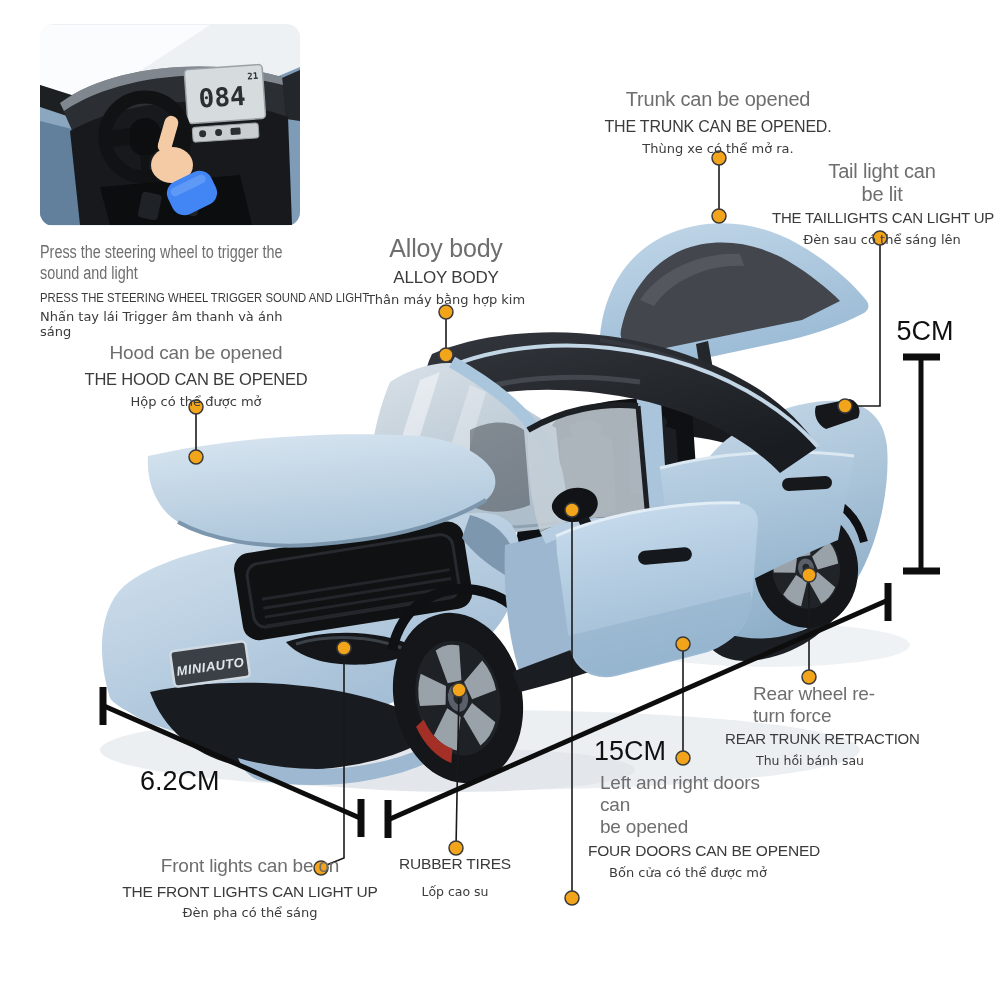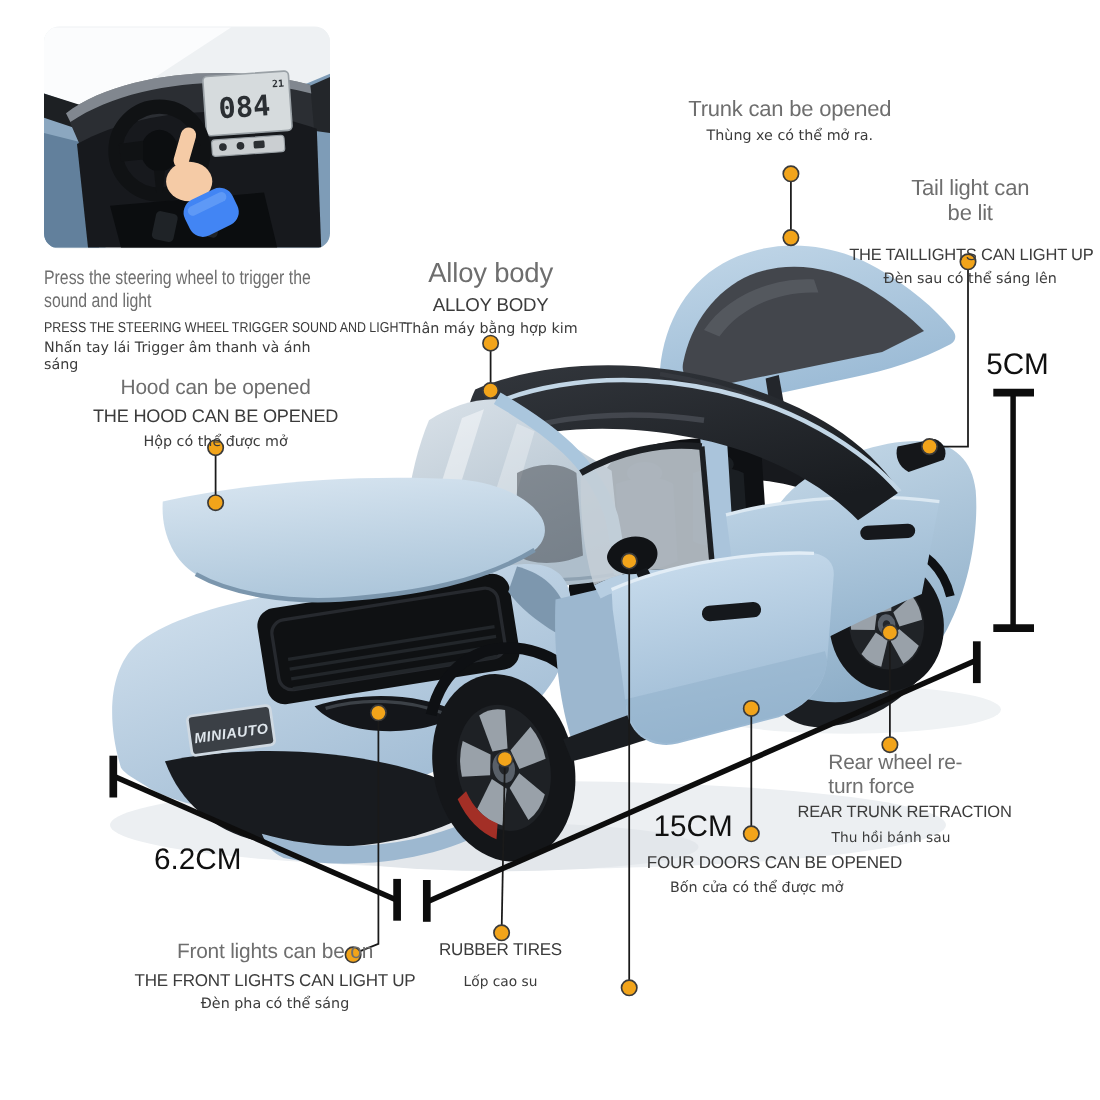--- a/index.html
+++ b/index.html
@@ -291,29 +291,30 @@
   </div>
 
   <div class="inset-cap">
     <span class="h">Press the steering wheel to trigger the sound and light</span>
     <span class="caps">PRESS THE STEERING WHEEL TRIGGER SOUND AND LIGHT</span>
     <span class="viet">Nhấn tay lái Trigger âm thanh và ánh sáng</span>
   </div>
 
   <div class="ann cx" style="left:718px;top:88px;width:260px">
     <div class="h">Trunk can be opened</div>
+    <div class="caps">THE TRUNK CAN BE OPENED.</div>
     <div class="viet">Thùng xe có thể mở ra.</div>
   </div>
 
   <div class="ann cx" style="left:882px;top:160px;width:220px">
     <div class="h">
       <span>Tail light can</span><br>
       <span>be lit</span>
     </div>
-    <div class="caps nowrap" style="font-size:15px;margin-top:17px">THE TAILLIGHTS CAN LIGHT UP</div>
+    <div class="caps nowrap" style="font-size:15px;margin-top:3px">THE TAILLIGHTS CAN LIGHT UP</div>
     <div class="viet">Đèn sau có thể sáng lên</div>
   </div>
 
   <div class="ann cx" style="left:446px;top:234px;width:240px">
     <div class="h" style="font-size:25px">Alloy body</div>
     <div class="caps" style="font-size:17px;margin-top:5px">ALLOY BODY</div>
     <div class="viet" style="margin-top:4px">Thân máy bằng hợp kim</div>
   </div>
 
   <div class="ann cx" style="left:196px;top:342px;width:240px">
@@ -332,20 +333,24 @@
     <div class="viet" style="margin-top:4px">Đèn pha có thể sáng</div>
   </div>
 
   <div class="ann cx" style="left:455px;top:850px;width:200px">
     <div class="caps" style="font-size:15.5px;margin-top:5px">RUBBER TIRES</div>
     <div class="viet" style="font-size:12.5px;margin-top:10px">Lốp cao su</div>
   </div>
 
 
   <div class="ann" style="left:588px;top:772px;width:200px">
+    <div class="h leftal" style="font-size:19px;padding-left:12px">
+      <span>Left and right doors can</span><br>
+      <span>be opened</span>
+    </div>
     <div class="caps nowrap" style="font-size:15.5px;margin-top:4px">FOUR DOORS CAN BE OPENED</div>
     <div class="viet nowrap">Bốn cửa có thể được mở</div>
   </div>
 
   <div class="ann" style="left:725px;top:683px;width:170px">
     <div class="h leftal" style="font-size:19px;padding-left:28px">
       <span>Rear wheel re-</span><br>
       <span>turn force</span>
     </div>
     <div class="caps nowrap" style="font-size:15px;margin-top:3px">REAR TRUNK RETRACTION</div>

